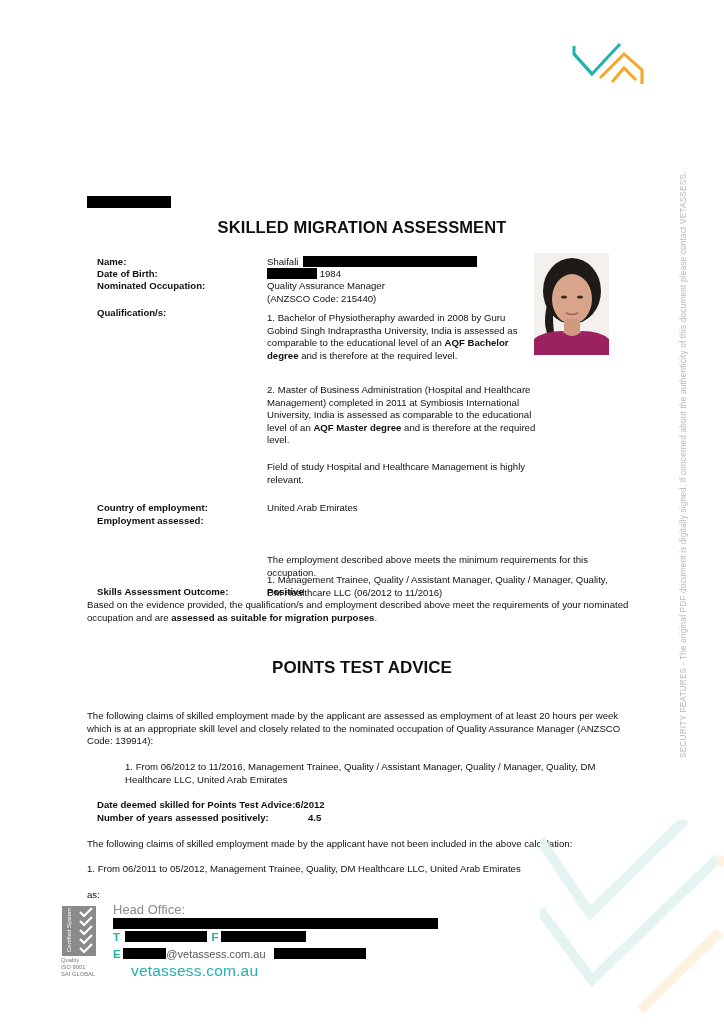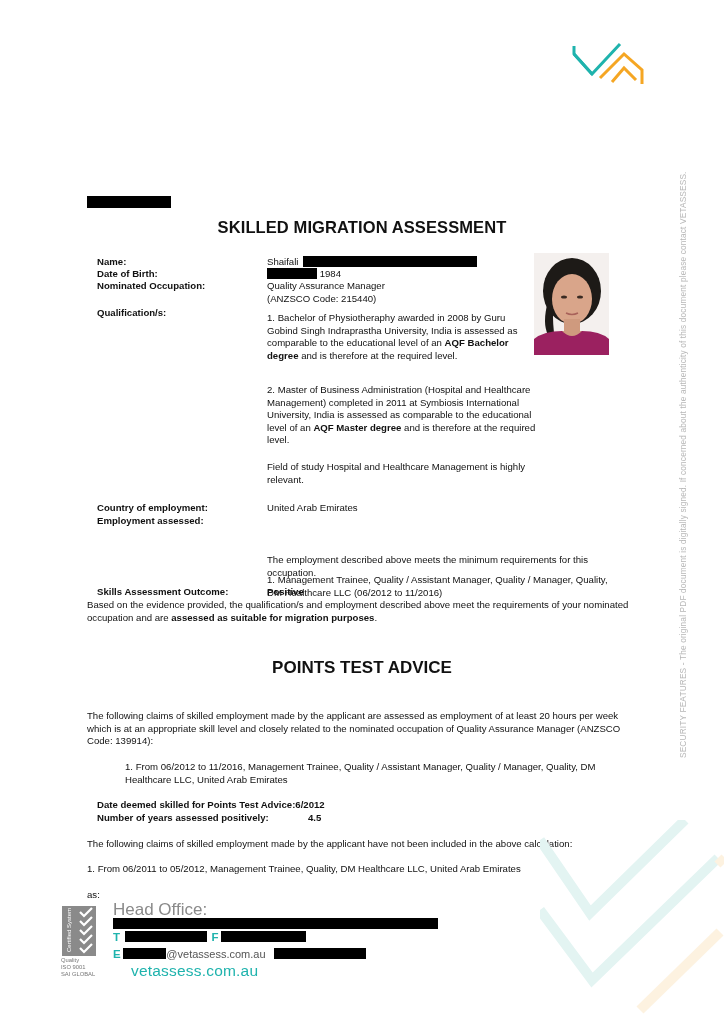--- a/index.html
+++ b/index.html
@@ -34,21 +34,21 @@
     
     #security { left: 677px; top: 758px; transform-origin: 0 0; transform: rotate(-90deg); white-space: nowrap; color: #b7b7b7; font-size: 8.3px; letter-spacing: 0.15px; }
 
     
     #watermark { left: 540px; top: 820px; width: 184px; height: 204px; }
 
     
     #cert { left: 62px; top: 906px; width: 34px; height: 50px; background: #8a8a8a; }
     #cert-text { left: 61px; top: 957px; font-size: 5.8px; line-height: 7px; color: #777; }
     .foot { position: absolute; left: 113px; }
-    #head-office { top: 904px; font-size: 17px; color: #8a8a8a; }
+    #head-office { top: 904px; font-size: 13px; color: #8a8a8a; }
     .teal { color: #1fb3ad; font-weight: bold; font-size: 11.5px; }
     #email-suffix { font-size: 11px; color: #555; }
     #website { top: 965px; font-size: 15.5px; color: #1fb3ad; letter-spacing: 0.2px; margin-left: 18px; }
   </style>
 </head>
 <body>
 
 <div id="logo" class="abs">
   <svg width="72" height="42" viewBox="0 0 72 42">
     <polyline points="2,4 2,12 20,32 48,2" fill="none" stroke="#1fb3ad" stroke-width="3"></polyline>

